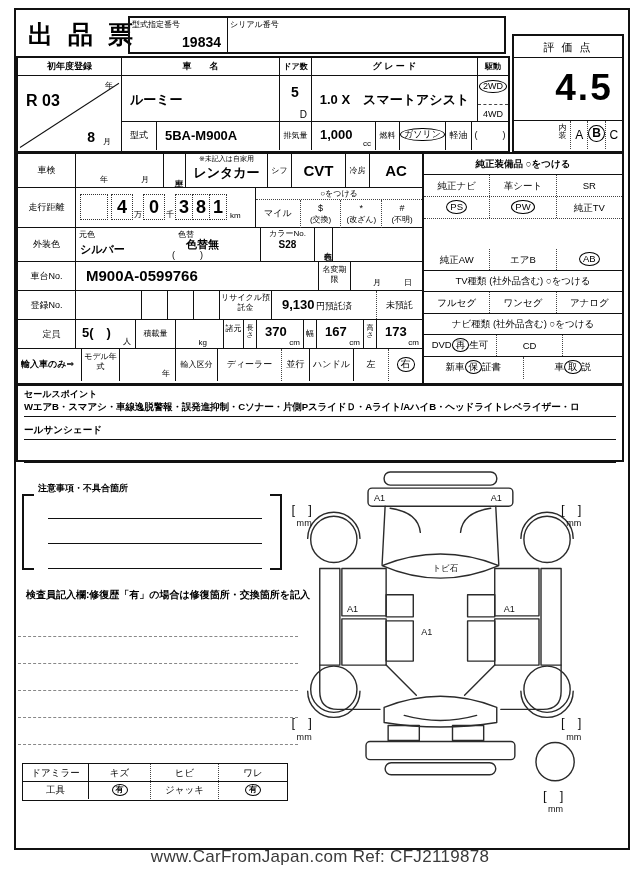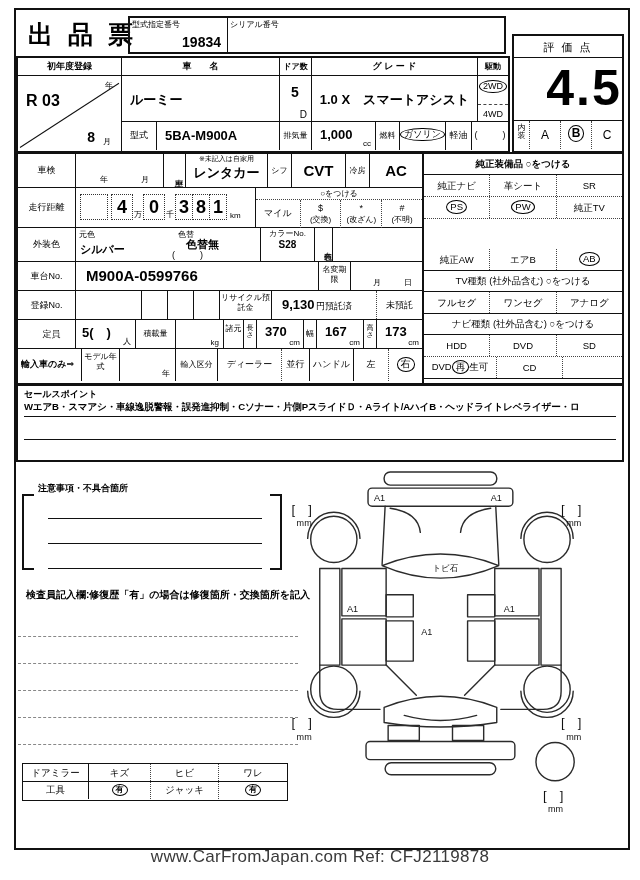--- a/index.html
+++ b/index.html
@@ -50,22 +50,22 @@
       <span class="hval">19834</span>
     </div>
     <div class="hcell" style="flex:1;">
       <span class="lab">シリアル番号</span>
       <span class="hval"></span>
     </div>
   </div>
 
   <div class="abs tbl" style="left:496px;top:24px;width:112px;height:119px;">
     <div class="cell bb c" style="height:22px;line-height:22px;font-size:11px;letter-spacing:2px;">評 価 点</div>
-    <div class="cell bb c" style="height:63px;font-size:50px;font-weight:700;line-height:60px;letter-spacing:2px;padding-left:32px;">4.5</div>
-    <div class="flex" style="height:28px;">
+    <div class="cell bb c" style="height:63px;font-size:37px;font-weight:700;line-height:60px;letter-spacing:2px;padding-left:32px;">4.5</div>
+    <div class="flex" style="height:28px;padding-left:41px;">
       <div class="cell brd c" style="width:16px;font-size:8px;line-height:1.05;padding-top:3px;">内装</div>
       <div class="cell brd c" style="flex:1;line-height:28px;font-size:12px;">A</div>
       <div class="cell brd c" style="flex:1;line-height:24px;font-size:12px;"><span class="circ bold">B</span></div>
       <div class="cell c" style="flex:1;line-height:28px;font-size:12px;">C</div>
     </div>
   </div>
 
   <div class="abs tbl" style="left:0px;top:46px;width:494px;height:97px;">
     <div class="flex bb" style="height:18px;font-size:9px;font-weight:700;">
       <div class="cell br c" style="width:104px;line-height:17px;">初年度登録</div>
@@ -215,21 +215,21 @@
       </div>
 
       <div class="flex bb" style="height:29px;">
         <div class="cell br c lab9" style="width:58px;line-height:28px;padding-left:10px;">定員</div>
         <div class="cell br" style="width:60px;">
           <span class="abs bold" style="left:6px;top:4px;font-size:13px;">5(　)</span>
           <span class="abs lab" style="right:4px;bottom:1px;">人</span>
         </div>
         <div class="cell br c lab" style="width:40px;line-height:28px;">積載量</div>
         <div class="cell br" style="width:48px;">
-          <span class="abs lab" style="right:4px;bottom:1px;">kg</span>
+          <span class="abs lab" style="right:16px;bottom:1px;">kg</span>
         </div>
         <div class="cell br c lab" style="width:20px;line-height:1.2;padding-top:4px;">諸元</div>
         <div class="cell br c" style="width:13px;font-size:7px;line-height:1.05;padding-top:4px;">長さ</div>
         <div class="cell br" style="width:47px;">
           <span class="abs bold" style="left:8px;top:4px;font-size:13px;">370</span>
           <span class="abs lab" style="right:3px;bottom:1px;">cm</span>
         </div>
         <div class="cell br c" style="width:13px;font-size:8px;line-height:28px;">幅</div>
         <div class="cell br" style="width:47px;">
           <span class="abs bold" style="left:8px;top:4px;font-size:13px;">167</span>
@@ -274,36 +274,36 @@
         <div class="cell brd" style="flex:1;line-height:21px;">エアB</div>
         <div class="cell" style="flex:1;line-height:20px;"><span class="circ">AB</span></div>
       </div>
       <div class="c bb" style="height:20px;line-height:19px;">TV種類 (社外品含む) ○をつける</div>
       <div class="flex bb" style="height:22px;text-align:center;">
         <div class="cell brd" style="flex:1;line-height:21px;">フルセグ</div>
         <div class="cell brd" style="flex:1;line-height:21px;">ワンセグ</div>
         <div class="cell" style="flex:1;line-height:21px;">アナログ</div>
       </div>
       <div class="c bb" style="height:20px;line-height:19px;">ナビ種類 (社外品含む) ○をつける</div>
-      <div class="flex" style="height:22px;border-bottom:1px dotted #444;text-align:center;">
-        <div class="cell brd" style="flex:1;line-height:21px;">HDD</div>
-        <div class="cell brd" style="flex:1;line-height:21px;">DVD</div>
-        <div class="cell" style="flex:1;line-height:21px;">SD</div>
-      </div>
       <div class="flex bb" style="height:22px;text-align:center;">
         <div class="cell brd" style="flex:1.1;line-height:20px;"><span>DVD</span><span class="circ">再</span><span>生可</span></div>
         <div class="cell brd" style="flex:1;line-height:21px;">CD</div>
         <div class="cell" style="flex:0.9;"></div>
       </div>
+      <div class="flex" style="flex:1;text-align:center;height:22px;">
+        <div class="cell brd" style="flex:1;line-height:20px;"><span>新車</span><span class="circ">保</span><span>証書</span></div>
+        <div class="cell" style="flex:1;line-height:20px;"><span>車</span><span class="circ">取</span><span>説</span></div>
+      </div>
     </div>
   </div>
 
   <div class="abs tbl" style="left:0px;top:374px;width:608px;height:78px;padding:2px 6px;">
     <div class="lab9 bold">セールスポイント</div>
     <div class="uline bold" style="font-size:9.6px;white-space:nowrap;letter-spacing:-0.2px;">WエアB・スマアシ・車線逸脱警報・誤発進抑制・Cソナー・片側PスライドＤ・Aライト/AハイB・ヘッドライトレベライザー・ロ</div>
+    <div class="uline bold" style="font-size:9.6px;margin-top:7px;">ールサンシェード</div>
     <div class="uline" style="margin-top:7px;"></div>
   </div>
 
   <div class="abs lab9 bold" style="left:22px;top:472px;">注意事項・不具合箇所</div>
   <div class="abs" style="left:6px;top:484px;width:260px;height:76px;">
     <div class="brkt l"></div>
     <div class="brkt r"></div>
     <div class="noteline"></div>
     <div class="noteline"></div>
     <div class="noteline"></div>

